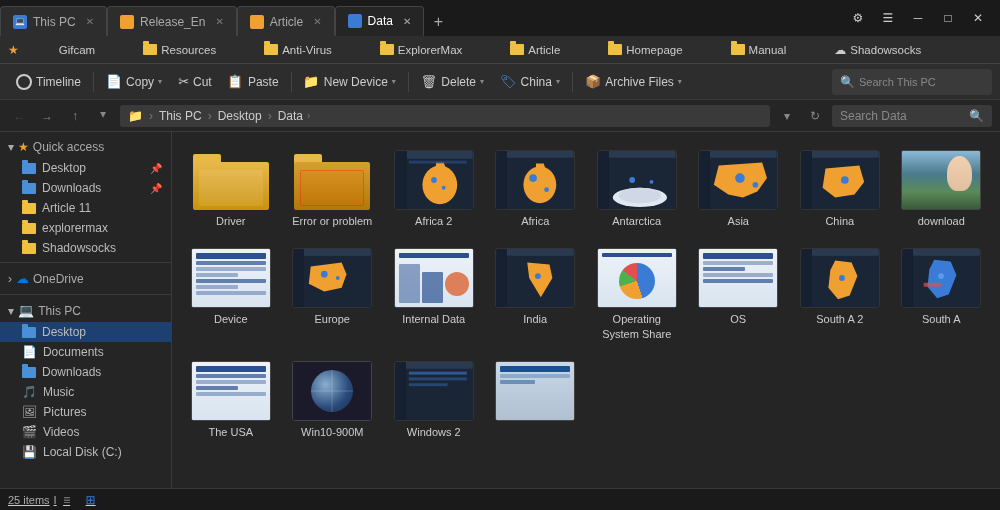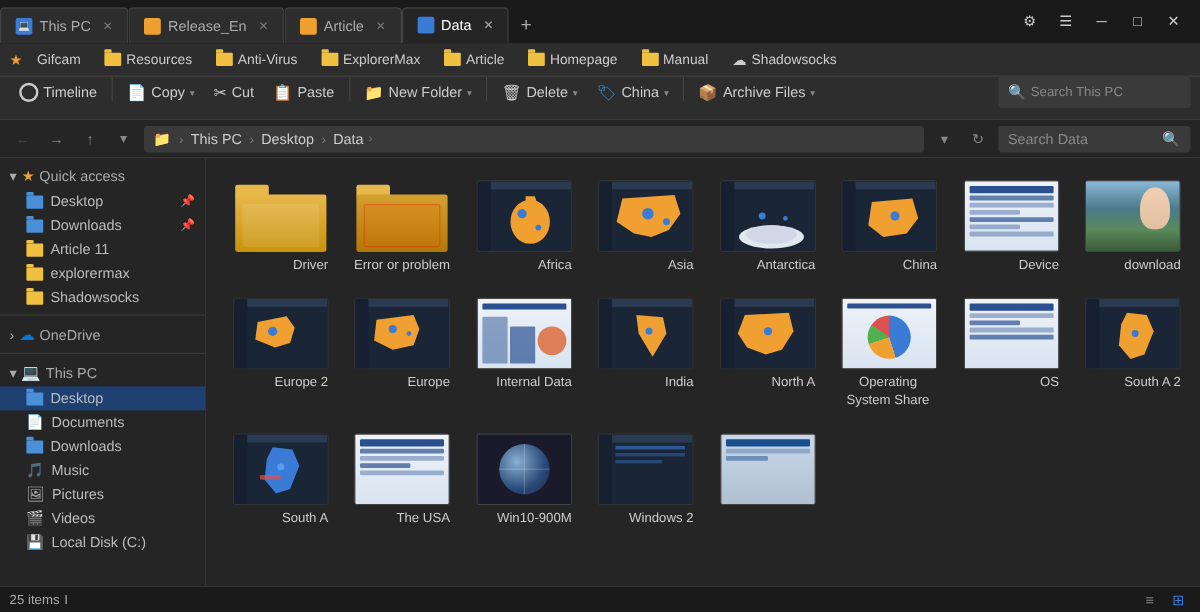--- a/index.html
+++ b/index.html
@@ -106,29 +106,30 @@
     .bookmark-item {
       display: flex;
       align-items: center;
       gap: 4px;
       padding: 2px 8px;
       border-radius: 3px;
       cursor: pointer;
       white-space: nowrap;
       font-size: 11.5px;
       color: #ccc;
+      margin-left: 28px;
     }
     .bm-star { color: #f0a030; font-size: 12px; }
 
     
     .toolbar {
       height: 36px;
       background: #2d2d2d;
       display: flex;
-      align-items: flex-start;
+      align-items: center;
       padding: 0 8px;
       gap: 0;
       border-bottom: 1px solid #3a3a3a;
     }
     .tool-btn {
       display: flex;
       align-items: center;
       gap: 4px;
       padding: 4px 8px;
       border-radius: 3px;
@@ -288,21 +289,21 @@
     .file-area::-webkit-scrollbar-thumb { background: #555; border-radius: 3px; }
 
     .file-grid {
       display: grid;
       grid-template-columns: repeat(auto-fill, minmax(88px, 1fr));
       gap: 8px;
     }
     .file-item {
       display: flex;
       flex-direction: column;
-      align-items: flex-end;
+      align-items: center;
       padding: 6px 4px;
       border-radius: 4px;
       cursor: pointer;
       gap: 4px;
     }
     .file-item.selected { background: #1e4070; border: 1px solid #3a7bd5; }
     .file-thumb {
       width: 80px;
       height: 60px;
       border-radius: 3px;
@@ -356,21 +357,22 @@
     }
 
     
     .status-bar {
       height: 22px;
       background: #1a1a1a;
       border-top: 1px solid #3a3a3a;
       display: flex;
       align-items: center;
       padding: 0 8px;
-      justify-content: space-between;
+      justify-content: flex-start;
+      text-decoration: underline;
     }
     .status-left {
       font-size: 11px;
       color: #aaa;
       display: flex;
       gap: 4px;
     }
     .status-right {
       display: flex;
       gap: 4px;
@@ -568,21 +570,21 @@
     <span style="font-size:13px;">✂</span>
     <span>Cut</span>
   </div>
   <div class="tool-btn">
     <span style="font-size:13px;">📋</span>
     <span>Paste</span>
   </div>
   <div class="tool-sep"></div>
   <div class="tool-btn">
     <span style="font-size:13px;">📁</span>
-    <span>New Folder</span>
+    <span>New Device</span>
     <span class="dropdown-arrow">▾</span>
   </div>
   <div class="tool-sep"></div>
   <div class="tool-btn">
     <span style="font-size:13px;">🗑</span>
     <span>Delete</span>
     <span class="dropdown-arrow">▾</span>
   </div>
   <div class="tool-btn">
     <span style="font-size:13px;color:#4a90d9;">🏷</span>
@@ -720,20 +722,39 @@
           <div class="folder-thumb">
             <div class="folder-tab"></div>
             <div class="folder-body" style="background:linear-gradient(180deg,#d4a030 0%,#b07808 100%);">
               <div class="folder-inner" style="border:1px solid rgba(255,0,0,0.3);background:rgba(255,100,0,0.15);"></div>
             </div>
           </div>
         </div>
         <span class="file-name">Error or problem</span>
       </div>
 
+      <div class="file-item">
+        <div class="file-thumb">
+          <div class="map-svg-container">
+            <svg viewBox="0 0 80 60" xmlns="http://www.w3.org/2000/svg">
+              <rect width="80" height="60" fill="#1a2535"></rect>
+              <rect x="0" y="0" width="80" height="8" fill="#2a3a50"></rect>
+              <rect x="0" y="0" width="12" height="60" fill="#162030"></rect>
+
+              <ellipse cx="46" cy="35" rx="18" ry="20" fill="#f0a030"></ellipse>
+              <polygon points="42,12 50,12 54,22 50,18 46,22 42,18" fill="#f0a030"></polygon>
+
+              <circle cx="40" cy="30" r="3" fill="#3a7bd5"></circle>
+              <circle cx="50" cy="38" r="2" fill="#3a7bd5"></circle>
+              <rect x="14" y="10" width="60" height="3" fill="#2a5090" opacity="0.6"></rect>
+            </svg>
+          </div>
+        </div>
+        <span class="file-name">Africa 2</span>
+      </div>
 
       <div class="file-item">
         <div class="file-thumb">
           <div class="map-svg-container">
             <svg viewBox="0 0 80 60" xmlns="http://www.w3.org/2000/svg">
               <rect width="80" height="60" fill="#1a2535"></rect>
               <rect x="0" y="0" width="80" height="7" fill="#2a3a50"></rect>
               <rect x="0" y="0" width="11" height="60" fill="#162030"></rect>
               <ellipse cx="45" cy="35" rx="17" ry="19" fill="#f0a030"></ellipse>
               <polygon points="41,13 49,13 52,22 48,18 45,22 41,18" fill="#f0a030"></polygon>
@@ -746,104 +767,90 @@
       </div>
 
       <div class="file-item">
         <div class="file-thumb">
           <div class="map-svg-container">
             <svg viewBox="0 0 80 60" xmlns="http://www.w3.org/2000/svg">
               <rect width="80" height="60" fill="#1a2535"></rect>
               <rect x="0" y="0" width="80" height="7" fill="#2a3a50"></rect>
               <rect x="0" y="0" width="11" height="60" fill="#162030"></rect>
 
-              <path d="M20,15 L65,12 L70,28 L60,42 L45,48 L30,45 L15,35 Z" fill="#f0a030"></path>
-              <circle cx="42" cy="28" r="5" fill="#3a7bd5"></circle>
-              <circle cx="58" cy="35" r="3" fill="#3a7bd5"></circle>
+              <ellipse cx="43" cy="48" rx="28" ry="10" fill="#e0e8f0"></ellipse>
+              <ellipse cx="43" cy="46" rx="22" ry="8" fill="#d0d8e8"></ellipse>
+              <circle cx="35" cy="30" r="3" fill="#3a7bd5"></circle>
+              <circle cx="55" cy="32" r="2" fill="#3a7bd5"></circle>
             </svg>
           </div>
         </div>
-        <span class="file-name">Asia</span>
+        <span class="file-name">Antarctica</span>
       </div>
 
       <div class="file-item">
         <div class="file-thumb">
           <div class="map-svg-container">
             <svg viewBox="0 0 80 60" xmlns="http://www.w3.org/2000/svg">
               <rect width="80" height="60" fill="#1a2535"></rect>
               <rect x="0" y="0" width="80" height="7" fill="#2a3a50"></rect>
               <rect x="0" y="0" width="11" height="60" fill="#162030"></rect>
 
-              <ellipse cx="43" cy="48" rx="28" ry="10" fill="#e0e8f0"></ellipse>
-              <ellipse cx="43" cy="46" rx="22" ry="8" fill="#d0d8e8"></ellipse>
-              <circle cx="35" cy="30" r="3" fill="#3a7bd5"></circle>
-              <circle cx="55" cy="32" r="2" fill="#3a7bd5"></circle>
+              <path d="M20,15 L65,12 L70,28 L60,42 L45,48 L30,45 L15,35 Z" fill="#f0a030"></path>
+              <circle cx="42" cy="28" r="5" fill="#3a7bd5"></circle>
+              <circle cx="58" cy="35" r="3" fill="#3a7bd5"></circle>
             </svg>
           </div>
         </div>
-        <span class="file-name">Antarctica</span>
+        <span class="file-name">Asia</span>
       </div>
 
       <div class="file-item">
         <div class="file-thumb">
           <div class="map-svg-container">
             <svg viewBox="0 0 80 60" xmlns="http://www.w3.org/2000/svg">
               <rect width="80" height="60" fill="#1a2535"></rect>
               <rect x="0" y="0" width="80" height="7" fill="#2a3a50"></rect>
               <rect x="0" y="0" width="11" height="60" fill="#162030"></rect>
               <path d="M25,18 L60,15 L65,32 L55,45 L35,48 L22,38 Z" fill="#f0a030"></path>
               <circle cx="45" cy="30" r="4" fill="#3a7bd5"></circle>
             </svg>
           </div>
         </div>
         <span class="file-name">China</span>
+      </div>
+
+      <div class="file-item">
+        <div class="file-thumb">
+          <div class="photo-thumb">
+            <div class="photo-inner">
+              <div class="photo-face"></div>
+            </div>
+          </div>
+        </div>
+        <span class="file-name">download</span>
       </div>
 
       <div class="file-item">
         <div class="file-thumb">
           <div class="data-thumb">
             <div class="data-thumb-inner">
               <div class="dt-header"></div>
               <div class="dt-row dark"></div>
               <div class="dt-row"></div>
               <div class="dt-row half"></div>
               <div class="dt-row dark"></div>
               <div class="dt-row half"></div>
               <div class="dt-row"></div>
             </div>
           </div>
         </div>
         <span class="file-name">Device</span>
       </div>
 
-      <div class="file-item">
-        <div class="file-thumb">
-          <div class="photo-thumb">
-            <div class="photo-inner">
-              <div class="photo-face"></div>
-            </div>
-          </div>
-        </div>
-        <span class="file-name">download</span>
-      </div>
-
-      <div class="file-item">
-        <div class="file-thumb">
-          <div class="map-svg-container">
-            <svg viewBox="0 0 80 60" xmlns="http://www.w3.org/2000/svg">
-              <rect width="80" height="60" fill="#1a2535"></rect>
-              <rect x="0" y="0" width="80" height="7" fill="#2a3a50"></rect>
-              <rect x="0" y="0" width="11" height="60" fill="#162030"></rect>
-              <path d="M20,20 L45,15 L52,25 L48,38 L35,42 L18,35 Z" fill="#f0a030"></path>
-              <circle cx="33" cy="28" r="4" fill="#3a7bd5"></circle>
-            </svg>
-          </div>
-        </div>
-        <span class="file-name">Europe 2</span>
-      </div>
 
       <div class="file-item">
         <div class="file-thumb">
           <div class="map-svg-container">
             <svg viewBox="0 0 80 60" xmlns="http://www.w3.org/2000/svg">
               <rect width="80" height="60" fill="#1a2535"></rect>
               <rect x="0" y="0" width="80" height="7" fill="#2a3a50"></rect>
               <rect x="0" y="0" width="11" height="60" fill="#162030"></rect>
               <path d="M18,18 L50,14 L55,26 L50,40 L32,44 L16,36 Z" fill="#f0a030"></path>
               <circle cx="32" cy="26" r="3.5" fill="#3a7bd5"></circle>
@@ -880,34 +887,20 @@
 
               <path d="M32,14 L55,16 L58,30 L46,50 L34,30 Z" fill="#f0a030"></path>
               <circle cx="43" cy="28" r="3" fill="#3a7bd5"></circle>
             </svg>
           </div>
         </div>
         <span class="file-name">India</span>
       </div>
 
 
-      <div class="file-item">
-        <div class="file-thumb">
-          <div class="map-svg-container">
-            <svg viewBox="0 0 80 60" xmlns="http://www.w3.org/2000/svg">
-              <rect width="80" height="60" fill="#1a2535"></rect>
-              <rect x="0" y="0" width="80" height="7" fill="#2a3a50"></rect>
-              <rect x="0" y="0" width="11" height="60" fill="#162030"></rect>
-              <path d="M20,14 L58,12 L62,28 L52,44 L38,48 L22,42 L14,30 Z" fill="#f0a030"></path>
-              <circle cx="40" cy="28" r="3.5" fill="#3a7bd5"></circle>
-            </svg>
-          </div>
-        </div>
-        <span class="file-name">North A</span>
-      </div>
 
       <div class="file-item">
         <div class="file-thumb">
           <div class="data-thumb">
             <div class="data-thumb-inner">
               <div class="dt-header"></div>
               <div style="display:flex;align-items:center;justify-content:center;height:100%;padding:4px;">
                 <div style="width:36px;height:36px;border-radius:50%;background:conic-gradient(#3a7bd5 0% 45%, #f0a030 45% 70%, #50b050 70% 85%, #e05050 85% 100%);"></div>
               </div>
             </div>

